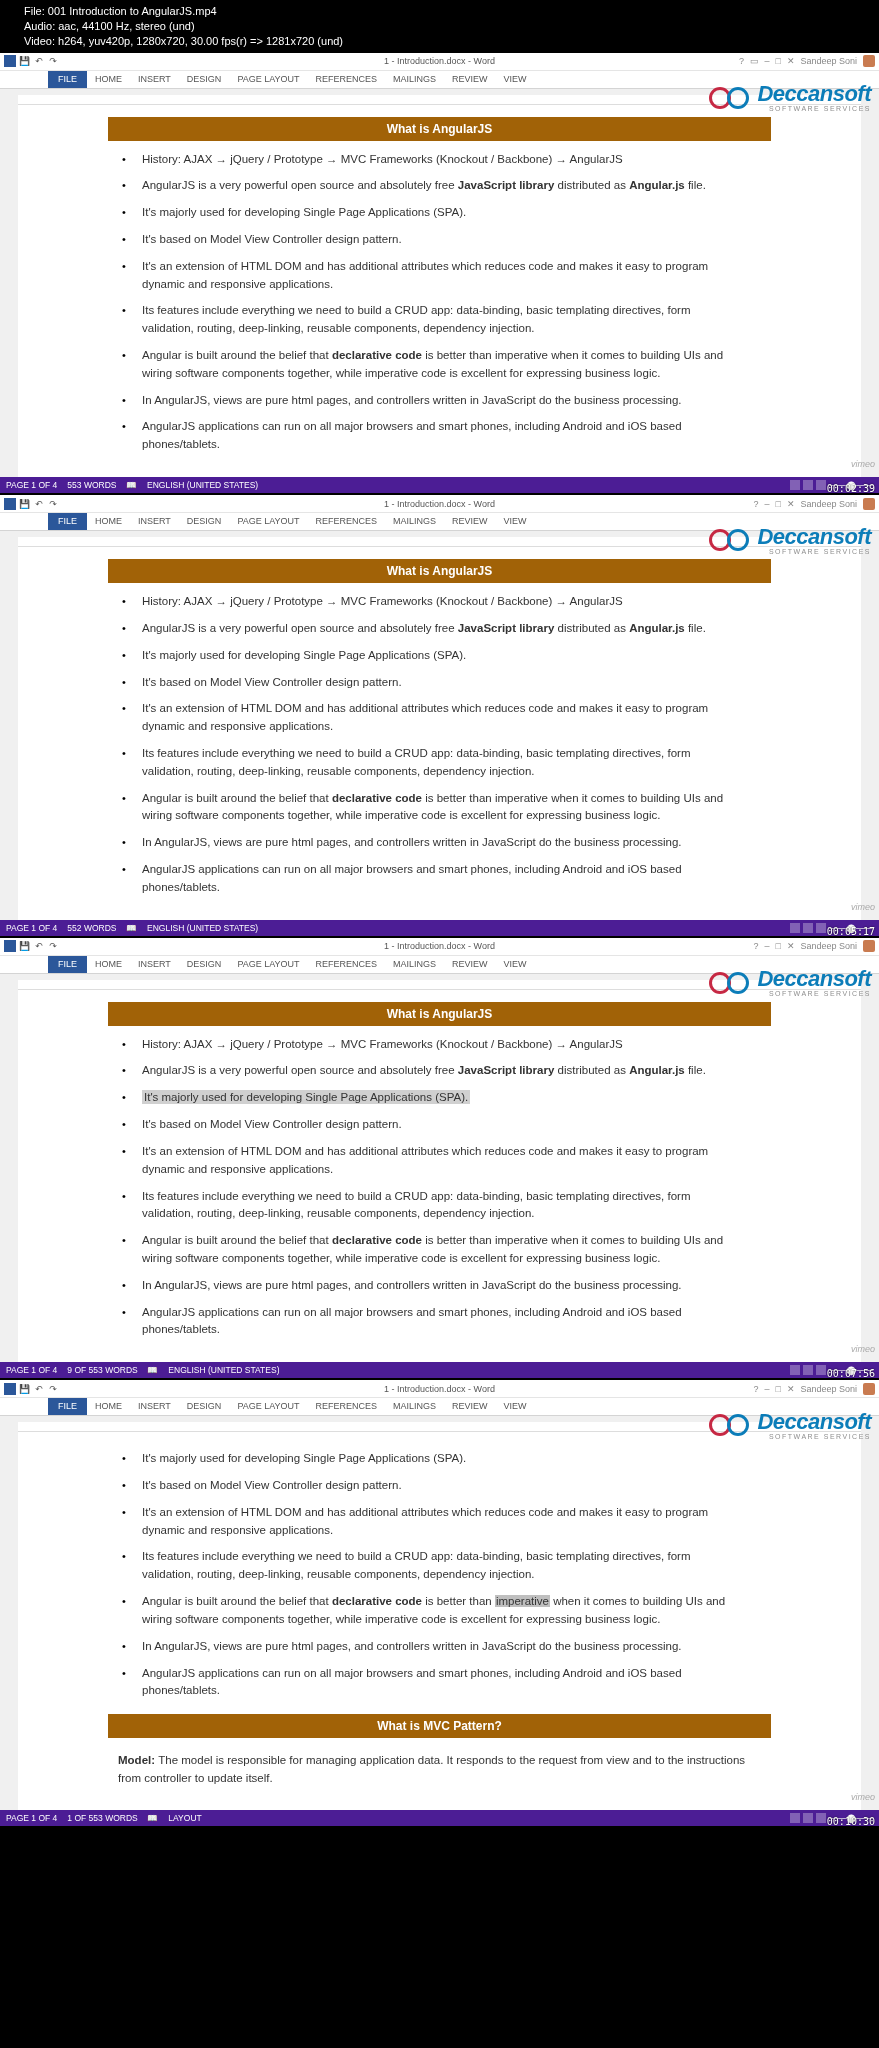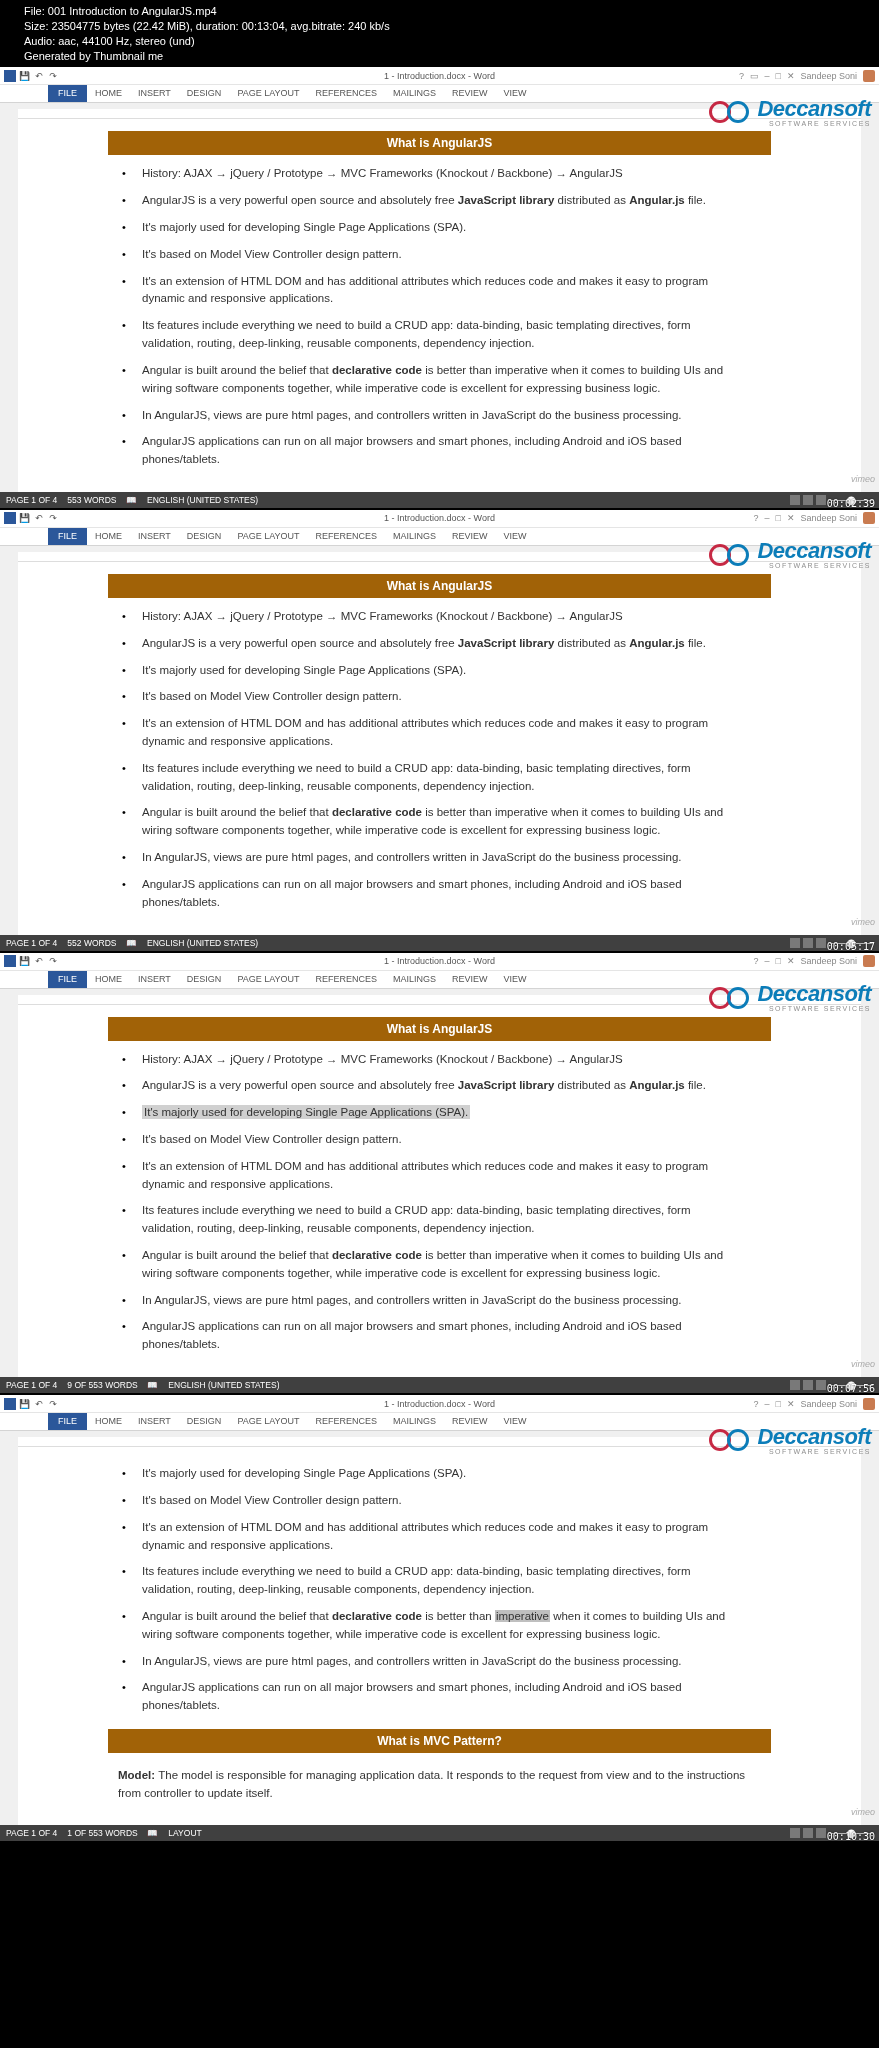--- a/index.html
+++ b/index.html
@@ -40,36 +40,35 @@
   ul.bullets { list-style: none; padding: 0 120px 0 100px; }
   ul.bullets li { position: relative; padding-left: 24px; margin-bottom: 9px; font-size: 11.5px; line-height: 1.55; color: #333; }
   ul.bullets li::before { content: "•"; position: absolute; left: 4px; top: 0; font-size: 11px; color: #000; }
   .arrow { font-family: "Segoe UI Symbol", sans-serif; }
   
   .highlight-bullet { background: #d0d0d0; display:inline; padding:1px 2px;}
   .highlight-word { background: #bfbfbf; padding: 0 1px;}
   
   .model-para { padding: 4px 90px 8px 100px; font-size:11.5px; line-height:1.55; color:#333;}
   
-  .statusbar { background: #404040; color: #fff; height: 16px; display: flex; align-items: center; font-size: 8.5px; padding: 0 6px; justify-content: space-between; }
+  .statusbar { background: #4c1d95; color: #fff; height: 16px; display: flex; align-items: center; font-size: 8.5px; padding: 0 6px; justify-content: space-between; }
   .sb-left { display: flex; gap: 10px; align-items:center;}
   .sb-right { display: flex; gap: 3px; align-items:center;}
   .sb-icon { width:10px; height:10px; background:rgba(255,255,255,0.3);}
   
   .timestamp { position: absolute; right: 4px; bottom: -1px; color: #fff; font-size: 10px; font-family: monospace; text-shadow: 0 0 2px #000; z-index:10; pointer-events:none;}
   .vimeo { position:absolute; right:4px; bottom:24px; color:#aaa; font-size:9px; font-style:italic; z-index:10;}
 </style>
 </head>
 <body>
 
 <div class="header-info">
   <div>File: 001 Introduction to AngularJS.mp4</div>
-  <div>Size: 23504775 bytes (22.42 MiB), duration: 00:13:04, avg.bitrate: 240 kb/s</div>
   <div>Audio: aac, 44100 Hz, stereo (und)</div>
-  <div>Generated by Thumbnail me</div>
+  <div>Video: h264, yuv420p, 1280x720, 30.00 fps(r) =&gt; 1281x720 (und)</div>
 </div>
 
 <div class="frame">
   <div class="word-titlebar">
     <div class="word-qat">
       <span class="word-icon"></span>
       <span class="qat-btn">💾</span>
       <span class="qat-btn">↶</span>
       <span class="qat-btn">↷</span>
     </div>

